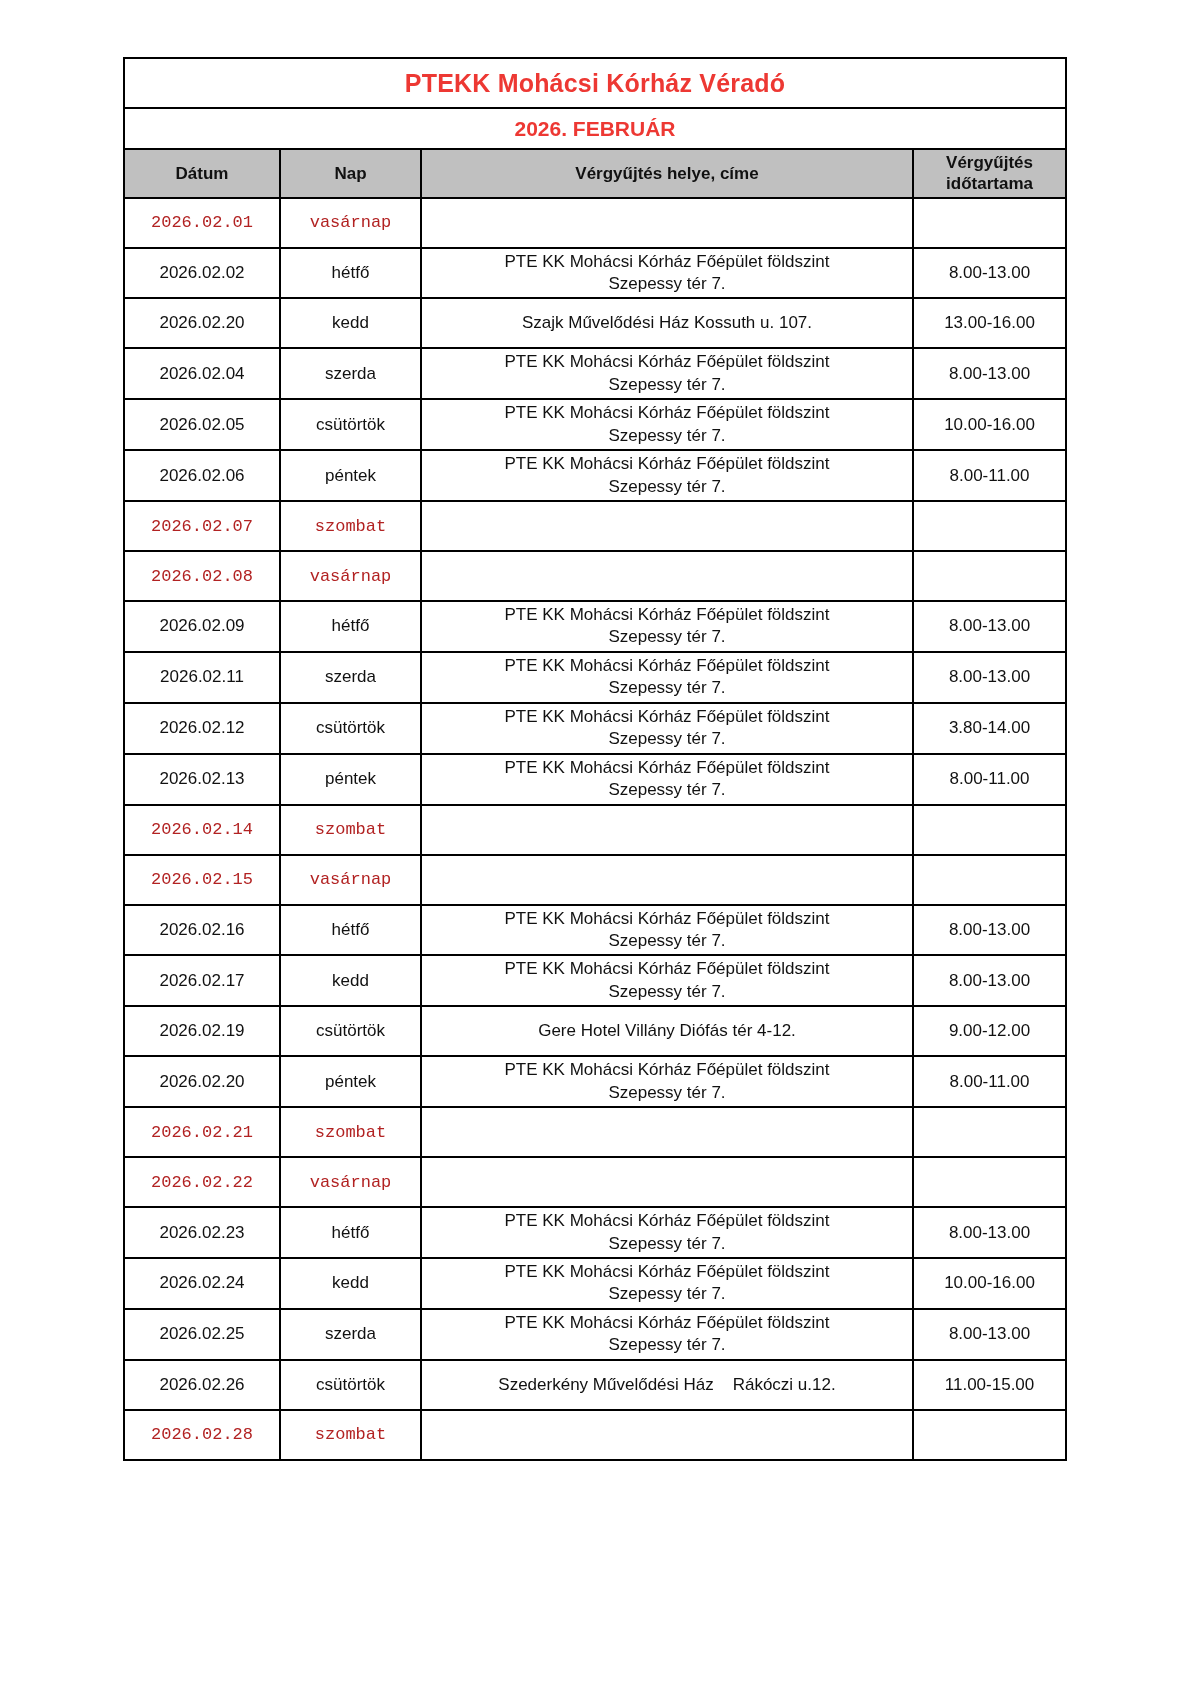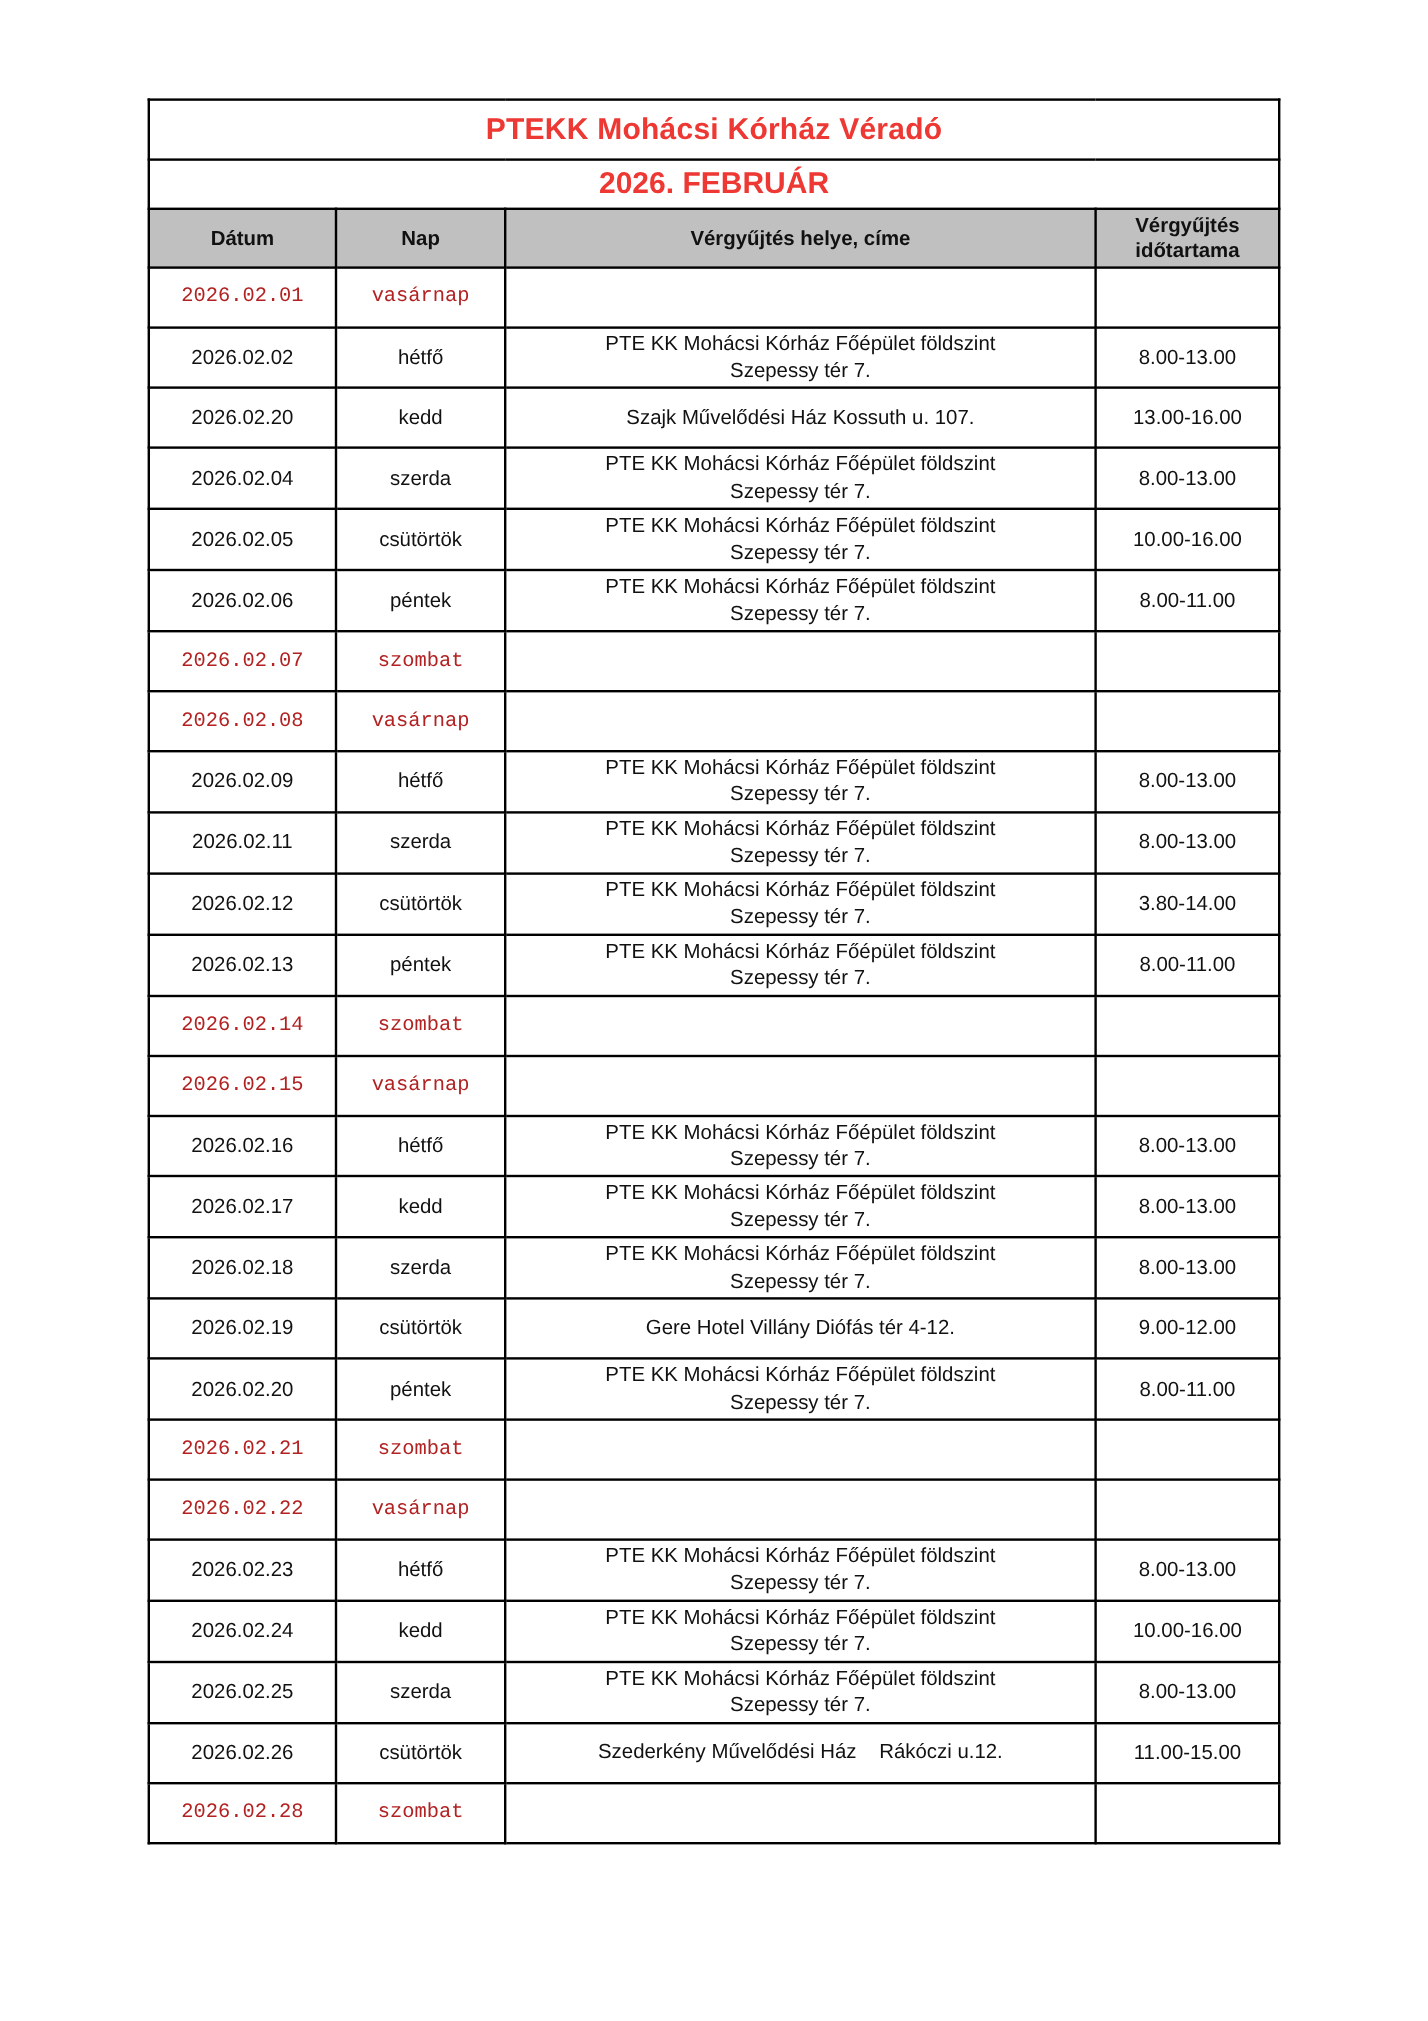--- a/index.html
+++ b/index.html
@@ -24,41 +24,40 @@
   .doc-table-wrap{
     position:absolute;
     left:123px;
     top:57px;
     width:942px;
   }
   table.schedule{
     border-collapse:collapse;
     width:942px;
     table-layout:fixed;
-    margin-top:25px;
   }
   table.schedule td, table.schedule th{
     border:2px solid var(--border-color);
     text-align:center;
     vertical-align:middle;
     padding:2px 4px;
     box-sizing:border-box;
   }
   tr.title-row td{
     height:50px;
     color:var(--title-red);
     font-weight:bold;
     font-size:25px;
     letter-spacing:0.2px;
   }
   tr.subtitle-row td{
     height:41px;
     color:var(--title-red);
     font-weight:bold;
-    font-size:25px;
+    font-size:21px;
   }
   tr.header-row th{
     height:48px;
     background:var(--header-bg);
     font-weight:bold;
     font-size:17px;
     line-height:1.25;
   }
   tbody tr.data-row{
     height:50px;
@@ -221,27 +220,20 @@
   </tr>
 
   <tr class="data-row">
     <td class="c-date">2026.02.17</td>
     <td class="c-day">kedd</td>
     <td class="c-place">PTE KK Mohácsi Kórház Főépület földszint
 Szepessy tér 7.</td>
     <td class="c-time">8.00-13.00</td>
   </tr>
 
-  <tr class="data-row">
-    <td class="c-date">2026.02.18</td>
-    <td class="c-day">szerda</td>
-    <td class="c-place">PTE KK Mohácsi Kórház Főépület földszint
-Szepessy tér 7.</td>
-    <td class="c-time">8.00-13.00</td>
-  </tr>
 
   <tr class="data-row">
     <td class="c-date">2026.02.19</td>
     <td class="c-day">csütörtök</td>
     <td class="c-place">Gere Hotel Villány Diófás tér 4-12.</td>
     <td class="c-time">9.00-12.00</td>
   </tr>
 
   <tr class="data-row">
     <td class="c-date">2026.02.20</td>

